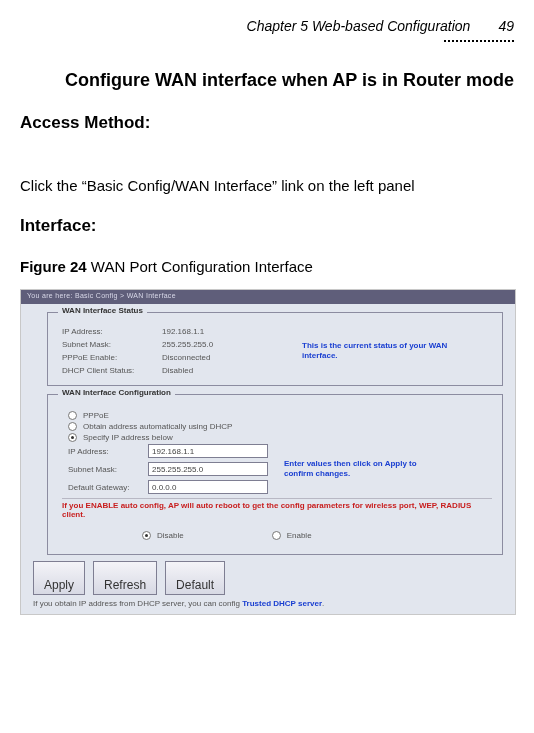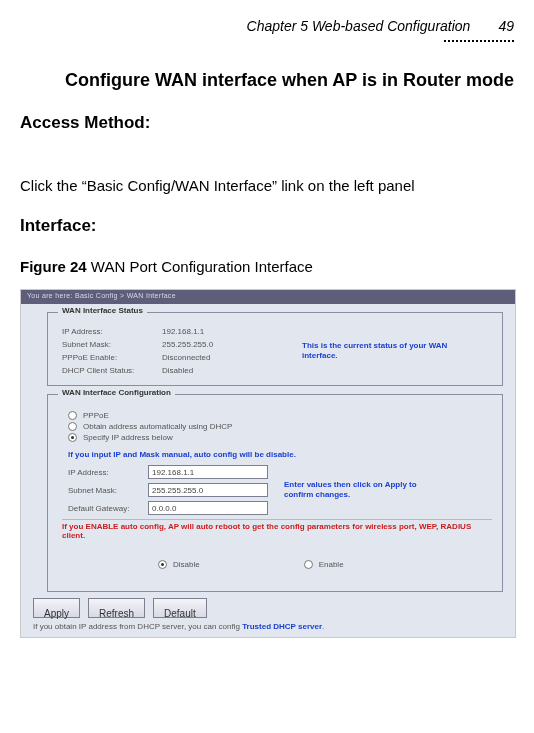--- a/index.html
+++ b/index.html
@@ -184,23 +184,23 @@
     }
     .btn-row{
       display:flex;
       gap:8px;
       margin: 4px 0 4px 12px;
     }
     .btn{
       height:20px;
       border:1px solid #7e7e92;
       background: linear-gradient(#f4f4f8,#d7d9e4);
-      font-size:10px;
+      font-size:12px;
       color:#333;
-      padding: 8px 10px;
+      padding: 16px 10px;
       line-height:14px;
     }
     .foot-note{
       font-size:8px;
       color:#555;
       margin: 4px 0 6px 12px;
     }
     .foot-note .lnk{
       color:#1a3fd1;
       font-weight:bold;
@@ -264,39 +264,38 @@
         </div>
         <div class="radio-row">
           <span class="radio-dot"></span>
           <span>Obtain address automatically using DHCP</span>
         </div>
         <div class="radio-row">
           <span class="radio-dot sel"></span>
           <span>Specify IP address below</span>
         </div>
 
-        <div class="cfg-note">If you input IP and Mask manual, auto config will be disable.</div>
 
         <div class="input-block">
           <div class="input-grid">
             <div>IP Address:</div>
             <input class="txt-in" value="192.168.1.1" style="">
             <div>Subnet Mask:</div>
             <input class="txt-in" value="255.255.255.0" style="">
             <div>Default Gateway:</div>
             <input class="txt-in" value="0.0.0.0" style="">
           </div>
           <div class="apply-note">Enter values then click on Apply to confirm changes.</div>
         </div>
 
       </div>
 
       <div class="red-warn">If you ENABLE auto config, AP will auto reboot to get the config parameters for wireless port, WEP, RADIUS client.</div>
       <div class="toggle-row">
-        <div class="radio-row" style="margin:16px">
+        <div class="radio-row" style="margin:0">
           <span class="radio-dot sel"></span>
           <span>Disable</span>
         </div>
         <div class="radio-row" style="margin:8px">
           <span class="radio-dot"></span>
           <span>Enable</span>
         </div>
       </div>
     </div>
 

